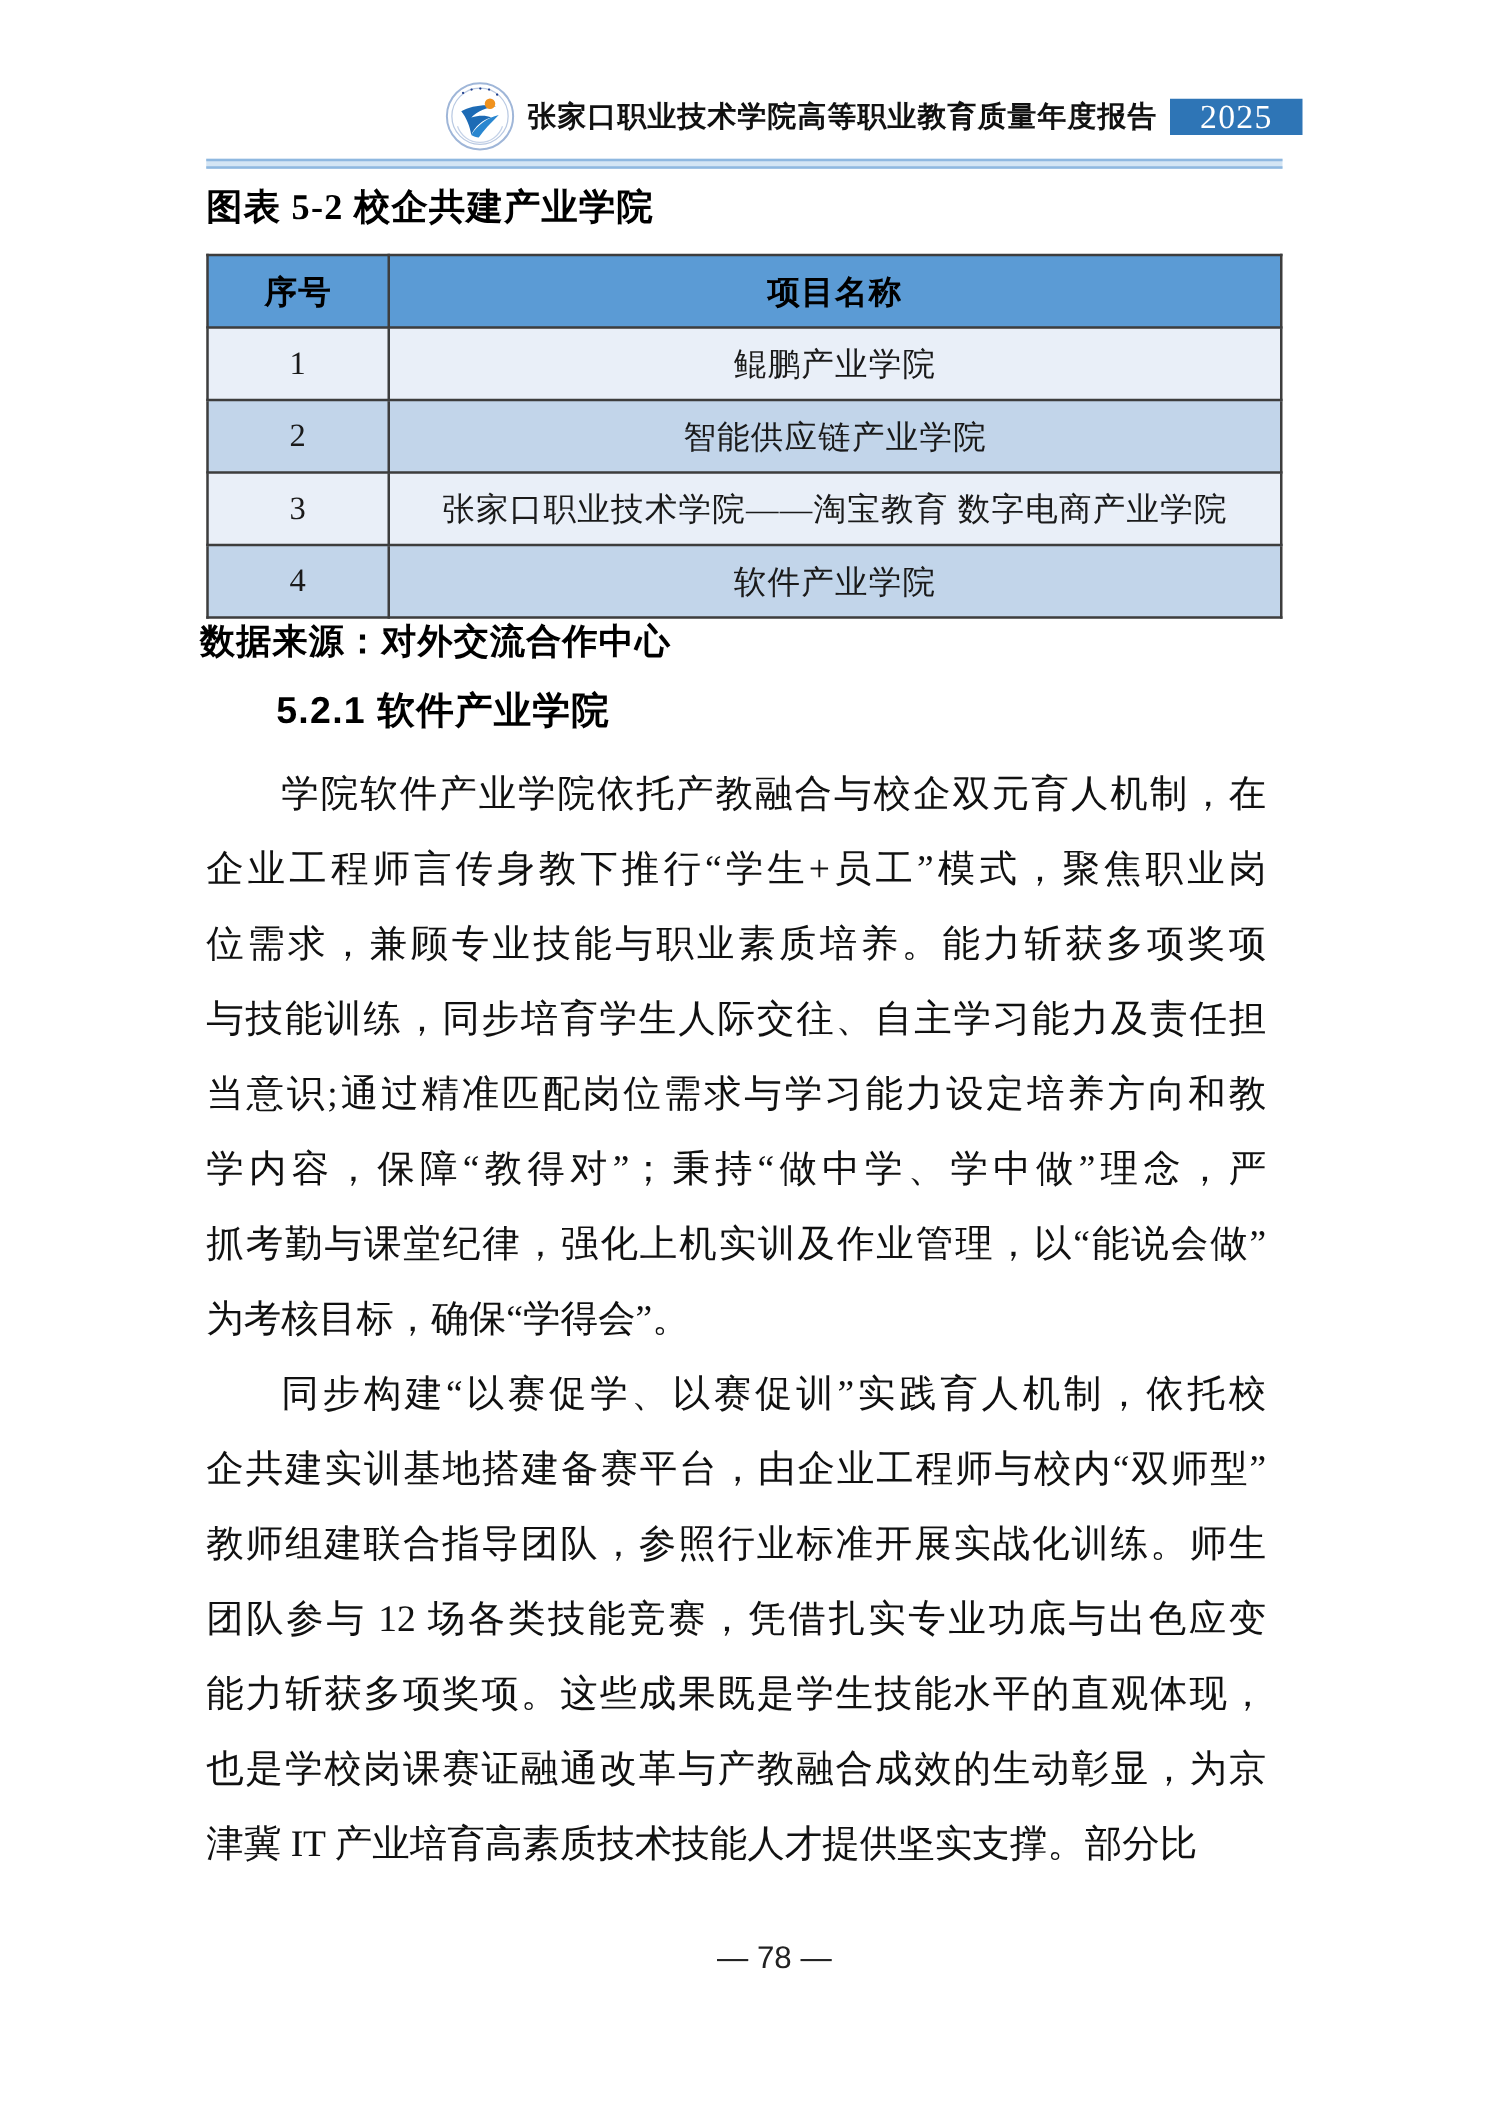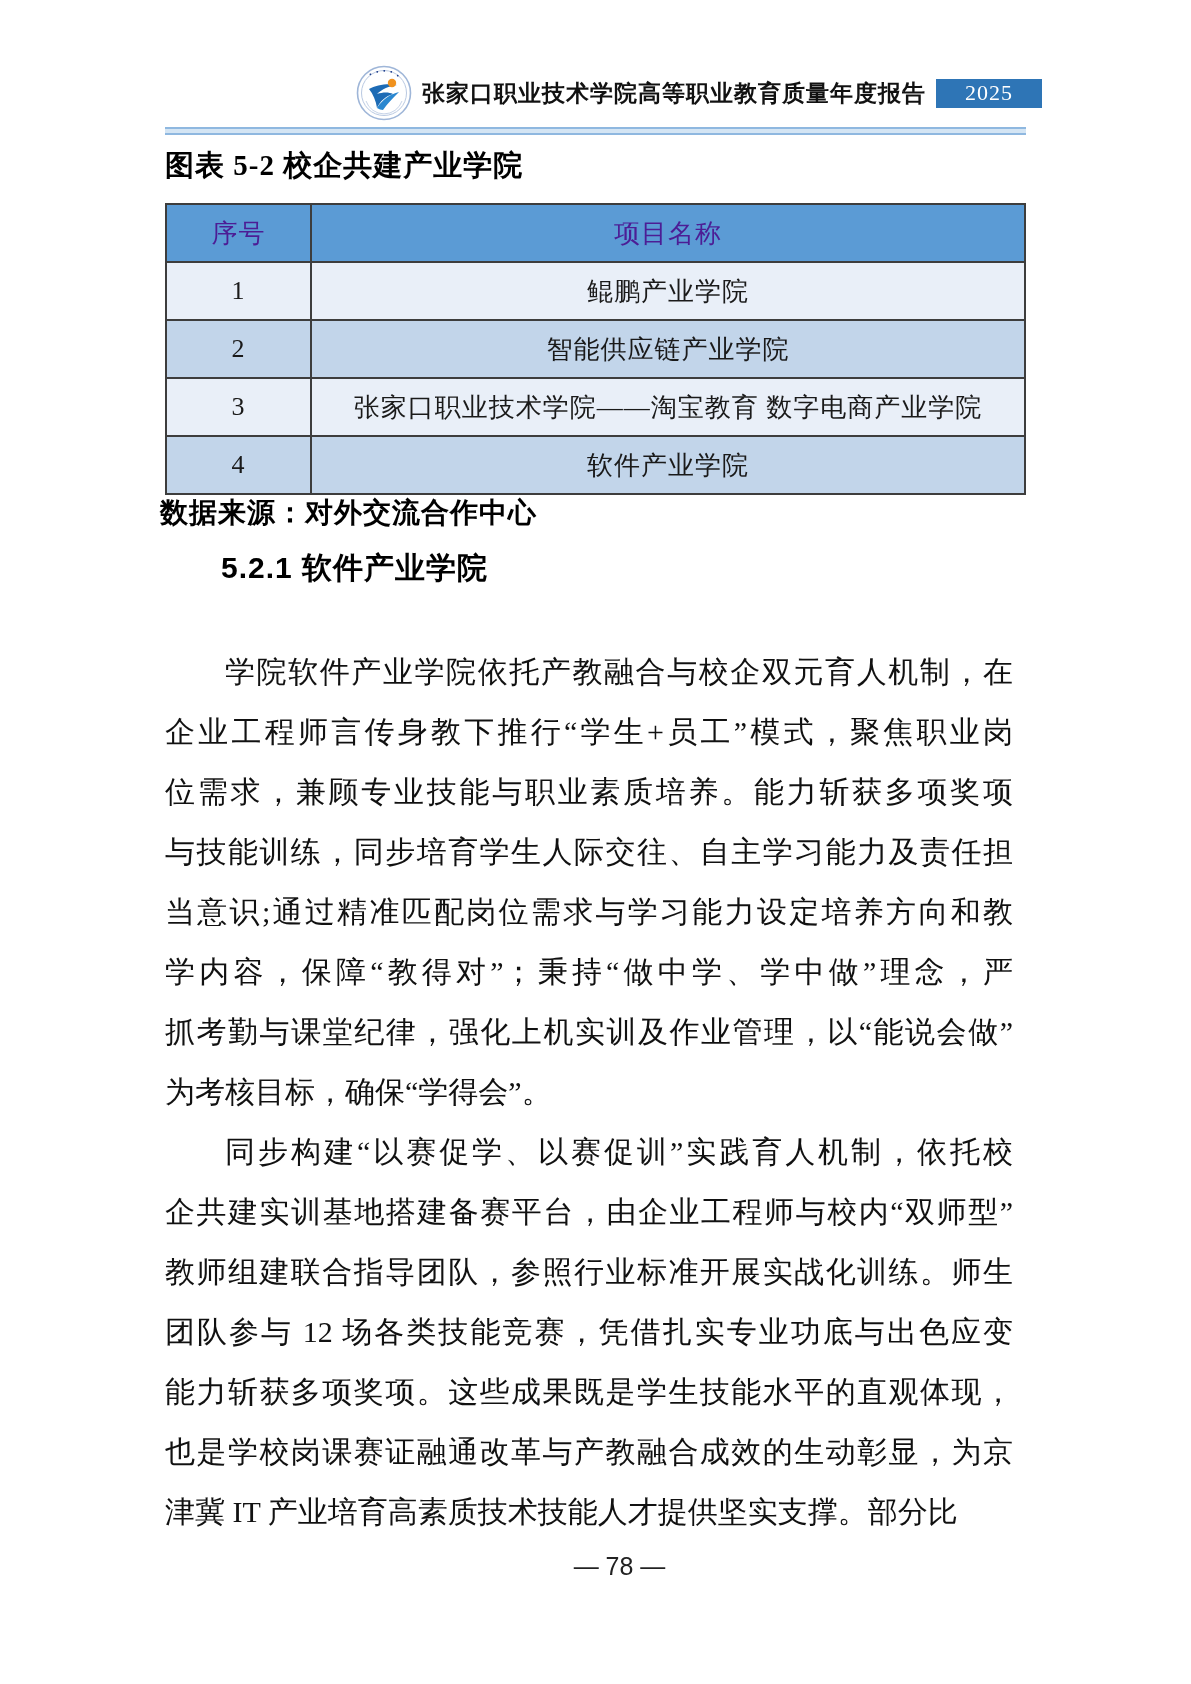--- a/index.html
+++ b/index.html
@@ -27,21 +27,21 @@
     position:absolute;top:60px;left:181px;width:861px;height:66px;
     display:flex;align-items:center;justify-content:flex-end;gap:10px;
   }
   .hdr-logo{width:56px;height:56px;flex:0 0 auto;}
   .hdr-title{
     font-size:23px;font-weight:700;letter-spacing:1px;
     white-space:nowrap;color:#111;
   }
   .hdr-badge{
     width:106px;height:29px;background:var(--badge-bg);
-    color:#fff;font-size:22px;font-weight:400;
+    color:#fff;font-size:27px;font-weight:400;
     display:flex;align-items:center;justify-content:center;
     font-family:"Liberation Serif","DejaVu Serif",serif;
     letter-spacing:1px;
   }
   .hdr-rule{
     position:absolute;top:127px;left:165px;width:861px;height:8px;
     background:var(--rule-light);
     border-top:2px solid var(--rule-blue);
     border-bottom:2px solid var(--rule-blue);
   }
@@ -55,37 +55,37 @@
     position:absolute;top:203px;left:165px;width:861px;
     border-collapse:collapse;table-layout:fixed;
   }
   table.fig th,table.fig td{
     border:2px solid var(--border-dark);
     height:58px;text-align:center;vertical-align:middle;
     font-size:26px;letter-spacing:1px;
   }
   table.fig col.c-no{width:145px;}
   table.fig th{
-    background:var(--table-header-bg);color:#4c1d95;font-weight:400;
+    background:var(--table-header-bg);color:#000000;font-weight:700;
   }
   table.fig tr.r-light td{background:var(--row-light);}
   table.fig tr.r-shaded td{background:var(--row-shaded);}
   
   .source-note{
     position:absolute;top:494px;left:160px;width:860px;
     font-family:"Liberation Sans","DejaVu Sans",sans-serif;
     font-size:28px;font-weight:700;color:#000;letter-spacing:1px;
   }
   .sec-heading{
     position:absolute;top:548px;left:221px;width:700px;
     font-family:"Liberation Sans","DejaVu Sans",sans-serif;
     font-size:30px;font-weight:700;color:#000;letter-spacing:1px;
   }
   .body-text{
-    position:absolute;top:642px;left:165px;width:848px;
+    position:absolute;top:606px;left:165px;width:848px;
     font-size:30px;color:#111;
   }
   .body-text .line{
     height:60px;line-height:60px;white-space:nowrap;
     text-align:justify;text-align-last:justify;
     text-justify:inter-character;
   }
   .body-text .line.first{text-indent:2em;}
   .body-text .line.last{text-align-last:left;}
   

